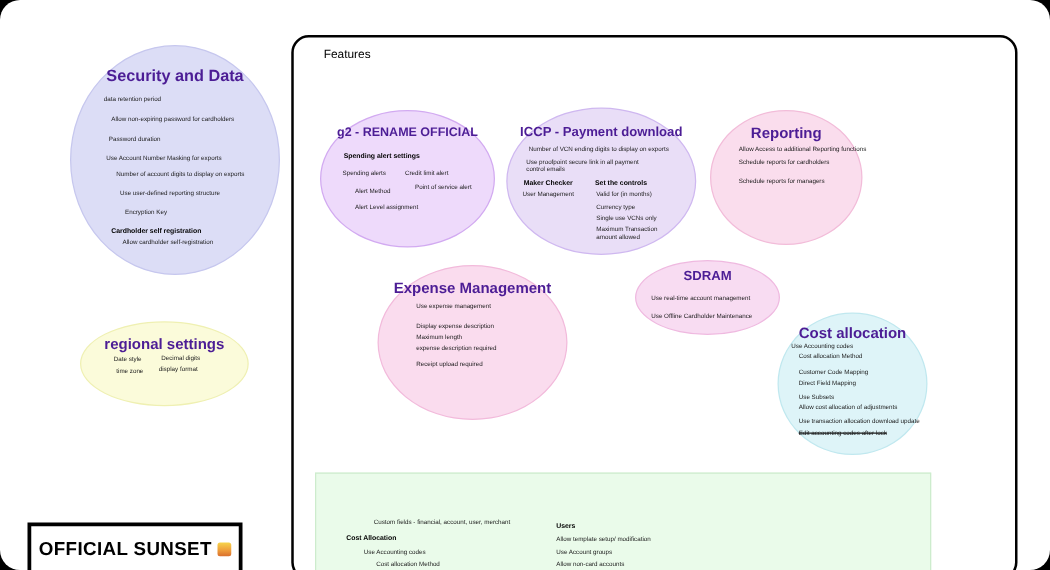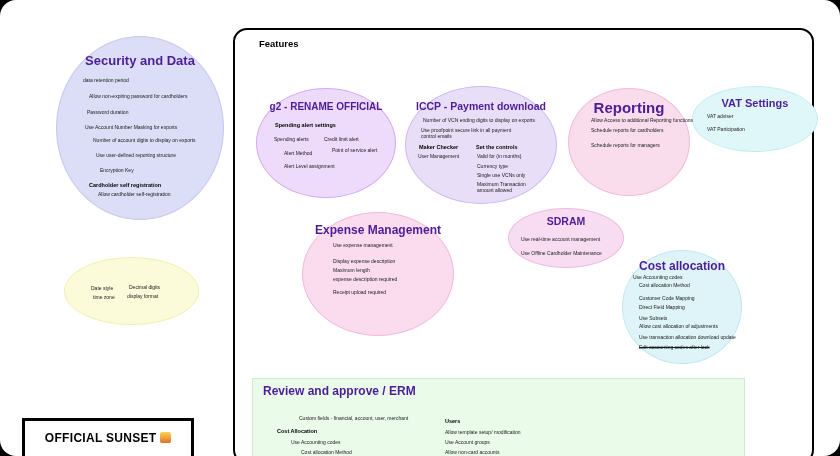--- a/index.html
+++ b/index.html
@@ -12,27 +12,27 @@
   .it{position:absolute;font-size:5px;line-height:6px;color:#1a1a1a;white-space:nowrap;}
   .wrap{white-space:normal;}
   .hd{font-weight:700;color:#000;}
   .strike{text-decoration:line-through;}
 
   
   .b-security{left:56px;top:36px;width:168px;height:184px;background:#dcddf6;border:1px solid #c6c7ee;}
   .b-regional{left:64px;top:257px;width:135px;height:68px;background:#fbfbda;border:1px solid #eff0b2;}
   .b-contact{left:58px;top:343px;width:152px;height:60px;background:#e4fae5;border:1px solid #c6eec8;}
   .sunset-box{left:22px;top:418px;width:172px;height:44px;background:#fff;border:3px solid #000;}
-  .sunset-box .lbl{margin-top:10px;text-align:center;font-weight:700;font-size:12px;color:#000;letter-spacing:.3px;}
+  .sunset-box .lbl{margin-top:10px;text-align:center;font-weight:700;font-size:15px;color:#000;letter-spacing:.3px;}
   .sunset-emoji{display:inline-block;width:11px;height:11px;vertical-align:-1px;border-radius:2px;
     background:linear-gradient(180deg,#f6d44c 0%,#ef9f3c 55%,#d96f2e 100%);}
 
   
   .frame{left:233px;top:28px;width:581px;height:436px;border:2.5px solid #000;border-radius:14px;background:#fff;}
-  .frame-label{position:absolute;left:24px;top:8px;font-weight:700;font-size:9.5px;color:#000;}
+  .frame-label{position:absolute;left:24px;top:8px;font-weight:400;font-size:9.5px;color:#000;}
 
   
   .b-vat{left:692px;top:86px;width:126px;height:66px;background:#e0f7f9;border:1px solid #c4ecf0;}
   .b-g2{left:256px;top:88px;width:140px;height:110px;background:#eedafb;border:1px solid #d2aaf1;}
   .b-iccp{left:405px;top:86px;width:152px;height:118px;background:#e9def7;border:1px solid #cfb8f0;}
   .b-reporting{left:568px;top:88px;width:122px;height:108px;background:#fadded;border:1px solid #f2bcd9;}
   .b-expense{left:302px;top:212px;width:152px;height:124px;background:#fadcee;border:1px solid #f2badb;}
   .b-sdram{left:508px;top:208px;width:116px;height:60px;background:#f8dcf2;border:1px solid #efb9e0;}
   .b-cost{left:622px;top:250px;width:120px;height:114px;background:#def4f8;border:1px solid #c0e8ef;}
   .review-box{left:252px;top:378px;width:493px;height:100px;background:#eafbea;border:1px solid #cdeccd;}
@@ -49,40 +49,36 @@
     <div class="it" style="left:30px;top:72px;">Password duration</div>
     <div class="it" style="left:28px;top:87px;">Use Account Number Masking for exports</div>
     <div class="it" style="left:36px;top:100px;">Number of account digits to display on exports</div>
     <div class="it" style="left:39px;top:115px;">Use user-defined reporting structure</div>
     <div class="it" style="left:43px;top:130px;">Encryption Key</div>
     <div class="it hd" style="left:32px;top:145px;font-size:5.5px;">Cardholder self registration</div>
     <div class="it" style="left:41px;top:154px;">Allow cardholder self-registration</div>
   </div>
 
   <div class="bubble b-regional">
+    <div class="t" style="top:10px;font-size:12px;">regional settings</div>
     <div class="it" style="left:26px;top:27px;">Date style</div>
     <div class="it" style="left:28px;top:36px;">time zone</div>
     <div class="it" style="left:64px;top:26px;">Decimal digits</div>
     <div class="it" style="left:62px;top:35px;">display format</div>
   </div>
 
 
   <div class="rect sunset-box">
     <div class="lbl"><span>OFFICIAL SUNSET</span> <span class="sunset-emoji"></span></div>
   </div>
 
   <div class="rect frame">
     <div class="frame-label">Features</div>
   </div>
 
-  <div class="bubble b-vat">
-    <div class="t" style="top:10px;font-size:11px;">VAT Settings</div>
-    <div class="it" style="left:14px;top:26px;">VAT adviser</div>
-    <div class="it" style="left:14px;top:39px;">VAT Participation</div>
-  </div>
 
   <div class="bubble b-g2">
     <div class="t" style="top:12px;font-size:10px;">g2 - RENAME OFFICIAL</div>
     <div class="it hd" style="left:18px;top:33px;font-size:5.5px;">Spending alert settings</div>
     <div class="it" style="left:17px;top:47px;">Spending alerts</div>
     <div class="it" style="left:27px;top:61px;">Alert Method</div>
     <div class="it" style="left:27px;top:74px;">Alert Level assignment</div>
     <div class="it" style="left:67px;top:47px;">Credit limit alert</div>
     <div class="it" style="left:75px;top:58px;">Point of service alert</div>
   </div>
@@ -94,21 +90,21 @@
     <div class="it hd" style="left:13px;top:57px;font-size:5.5px;">Maker Checker</div>
     <div class="it" style="left:12px;top:66px;">User Management</div>
     <div class="it hd" style="left:70px;top:57px;font-size:5.5px;">Set the controls</div>
     <div class="it" style="left:71px;top:66px;">Valid for (in months)</div>
     <div class="it" style="left:71px;top:76px;">Currency type</div>
     <div class="it" style="left:71px;top:85px;">Single use VCNs only</div>
     <div class="it wrap" style="left:71px;top:94px;width:56px;">Maximum Transaction amount allowed</div>
   </div>
 
   <div class="bubble b-reporting">
-    <div class="t" style="top:10px;font-size:15px;">Reporting</div>
+    <div class="t" style="top:10px;font-size:12px;">Reporting</div>
     <div class="it" style="left:22px;top:28px;">Allow Access to additional Reporting functions</div>
     <div class="it" style="left:22px;top:38px;">Schedule reports for cardholders</div>
     <div class="it" style="left:22px;top:53px;">Schedule reports for managers</div>
   </div>
 
   <div class="bubble b-expense">
     <div class="t" style="top:10px;font-size:12px;">Expense Management</div>
     <div class="it" style="left:30px;top:29px;">Use expense management</div>
     <div class="it" style="left:30px;top:45px;">Display expense description</div>
     <div class="it" style="left:30px;top:54px;">Maximum length</div>
@@ -128,21 +124,20 @@
     <div class="it" style="left:16px;top:31px;">Cost allocation Method</div>
     <div class="it" style="left:16px;top:44px;">Customer Code Mapping</div>
     <div class="it" style="left:16px;top:53px;">Direct Field Mapping</div>
     <div class="it" style="left:16px;top:64px;">Use Subsets</div>
     <div class="it" style="left:16px;top:72px;">Allow cost allocation of adjustments</div>
     <div class="it" style="left:16px;top:83px;">Use transaction allocation download update</div>
     <div class="it strike" style="left:16px;top:93px;">Edit accounting codes after lock</div>
   </div>
 
   <div class="rect review-box">
-    <div class="t" style="top:5px;left:10px;right:auto;font-size:12px;">Review and approve / ERM</div>
     <div class="it" style="left:46px;top:36px;">Custom fields - financial, account, user, merchant</div>
     <div class="it hd" style="left:24px;top:49px;font-size:5.5px;">Cost Allocation</div>
     <div class="it" style="left:38px;top:60px;">Use Accounting codes</div>
     <div class="it" style="left:48px;top:70px;">Cost allocation Method</div>
     <div class="it hd" style="left:192px;top:39px;font-size:5.5px;">Users</div>
     <div class="it" style="left:192px;top:50px;">Allow template setup/ modification</div>
     <div class="it" style="left:192px;top:60px;">Use Account groups</div>
     <div class="it" style="left:192px;top:70px;">Allow non-card accounts</div>
   </div>
 

